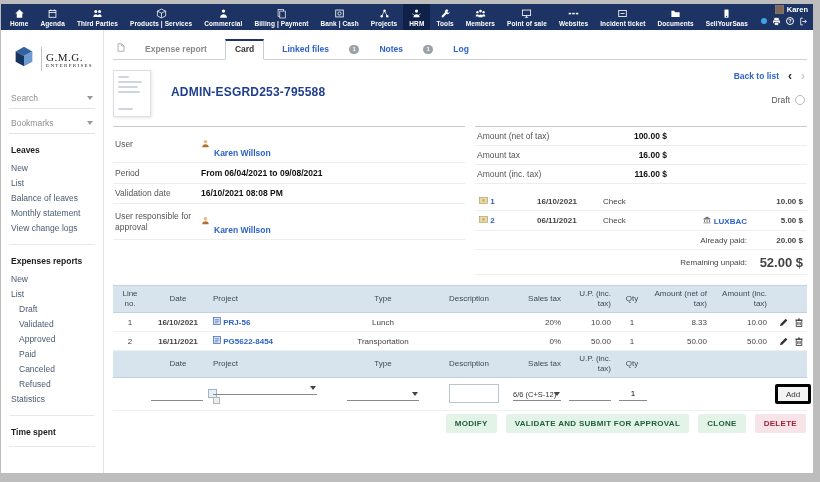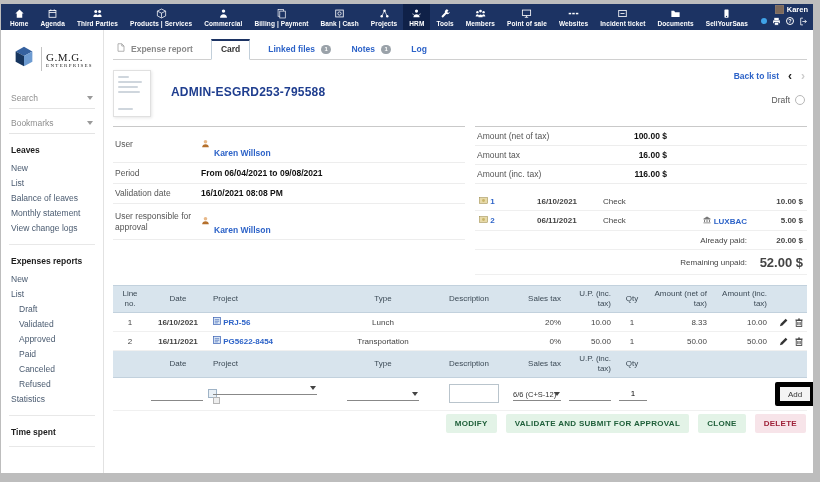--- a/index.html
+++ b/index.html
@@ -33,21 +33,21 @@
   .side-drop { display:flex; justify-content:space-between; align-items:center; margin:2px 8px 0; padding:7px 2px 5px; border-bottom:1px solid #e4e4e4; color:#8e8e8e; font-size:8.5px; cursor:pointer; }
   .caret { width:0; height:0; border-left:3px solid transparent; border-right:3px solid transparent; border-top:4px solid #9a9a9a; }
   .side-section { padding-left:10px; margin-top:11px; }
   .side-title { font-weight:bold; font-size:8.5px; color:#1d1d1d; margin-bottom:5px; }
   .side-item { font-size:8.5px; color:#4a5b70; padding:2.5px 0; cursor:pointer; white-space:nowrap; }
   .side-item.sub { padding-left:8px; }
   .side-sep { height:1px; background:#e8e8e8; margin:9px 8px 0; }
 
   
   .tabs { display:flex; align-items:flex-end; gap:16px; border-bottom:1px solid #d0d0d0; padding-left:2px; height:24px; }
-  .tab { font-size:8.5px; font-weight:bold; color:#2d63c8; padding:4px 2px 5px; display:flex; gap:6px; align-items:center; cursor:pointer; white-space:nowrap; }
+  .tab { font-size:8.5px; font-weight:bold; color:#2d63c8; padding:4px 2px 5px; display:flex; gap:20px; align-items:center; cursor:pointer; white-space:nowrap; }
   .tab.gray { color:#8a8a8a; }
   .tab.active { border:1px solid #c2cfda; border-bottom:1px solid #fff; border-top:2px solid #1c3363; background:#fff; color:#333; padding:3px 9px 5px; margin-bottom:-1px; }
   .badge { background:#9aa2a9; color:#fff; font-size:6px; border-radius:6px; padding:0 3.5px; height:9px; line-height:9px; display:inline-block; font-weight:bold; }
 
   
   .title-row { display:flex; margin-top:10px; }
   .thumb { width:38px; height:47px; border:1px solid #e0e0e0; box-shadow:1px 1px 3px rgba(0,0,0,.10); padding:5px 4px; display:flex; flex-direction:column; gap:3px; background:#fff; cursor:pointer; }
   .tl { height:2px; background:#cfd6dd; border-radius:1px; }
   .page-title { font-size:12px; font-weight:bold; color:#1f3e8f; margin:15px 0 0 20px; letter-spacing:.2px; }
   .title-right { margin-left:auto; padding-right:2px; }
@@ -87,21 +87,21 @@
   .icon-btn { cursor:pointer; display:inline-flex; }
 
   
   .uinput { border:none; border-bottom:1px solid #888; height:13px; font-size:8px; font-family:inherit; background:transparent; outline:none; width:52px; }
   .selbox { border-bottom:1px solid #888; height:13px; position:relative; cursor:pointer; }
   .caret2 { position:absolute; right:1px; top:4px; width:0; height:0; border-left:3px solid transparent; border-right:3px solid transparent; border-top:4px solid #444; }
   .sel-text { font-size:7.5px; color:#333; line-height:13px; padding-right:10px; white-space:nowrap; overflow:hidden; }
   .descbox { width:50px; height:19px; border:1px solid #b9c4cc; background:#fff; resize:none; font-size:8px; font-family:inherit; }
   .mini-cal { display:inline-block; width:9px; height:9px; border:1px solid #9fb3c6; background:#e9f0f6; vertical-align:middle; margin-left:3px; cursor:pointer; }
   .mini-ref { display:inline-block; width:7px; height:7px; border:1px solid #b5b5b5; background:#eee; margin-top:2px; cursor:pointer; }
-  .addbtn { border:5px solid #000000; background:#f4f4f4; font-size:8px; padding:2.5px 8px; border-radius:2px; color:#333; cursor:pointer; font-family:inherit; }
+  .addbtn { border:3px solid #000000; background:#f4f4f4; font-size:8px; padding:2.5px 8px; border-radius:2px; color:#333; cursor:pointer; font-family:inherit; }
 
   
   .btn-row { display:flex; justify-content:flex-end; gap:9px; margin-top:3px; padding-right:1px; }
   .abtn { background:#e3f3e7; color:#20603b; font-size:8px; font-weight:bold; padding:5px 9px; border-radius:2px; letter-spacing:.3px; cursor:pointer; border:none; font-family:inherit; }
   .abtn.delete { background:#f7e4e9; color:#9e2038; }
 </style>
 </head>
 <body>
 
 <div class="window">

